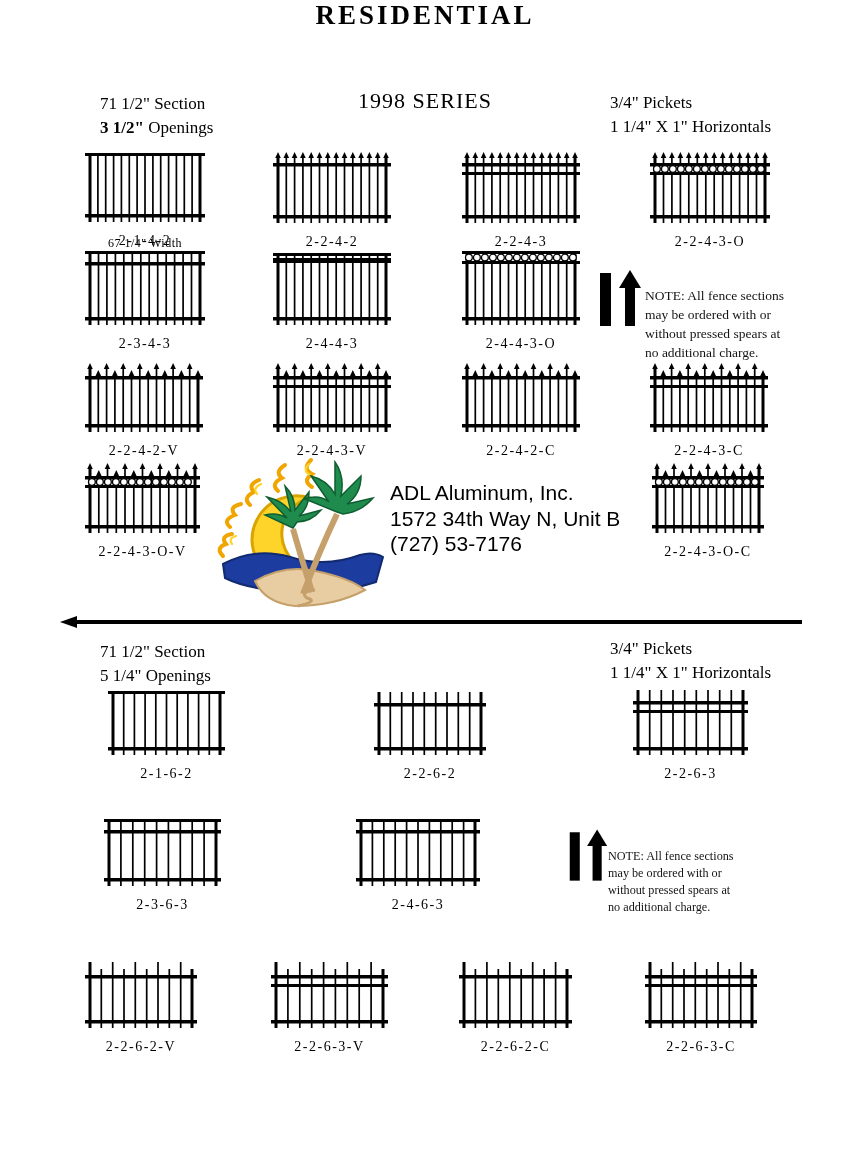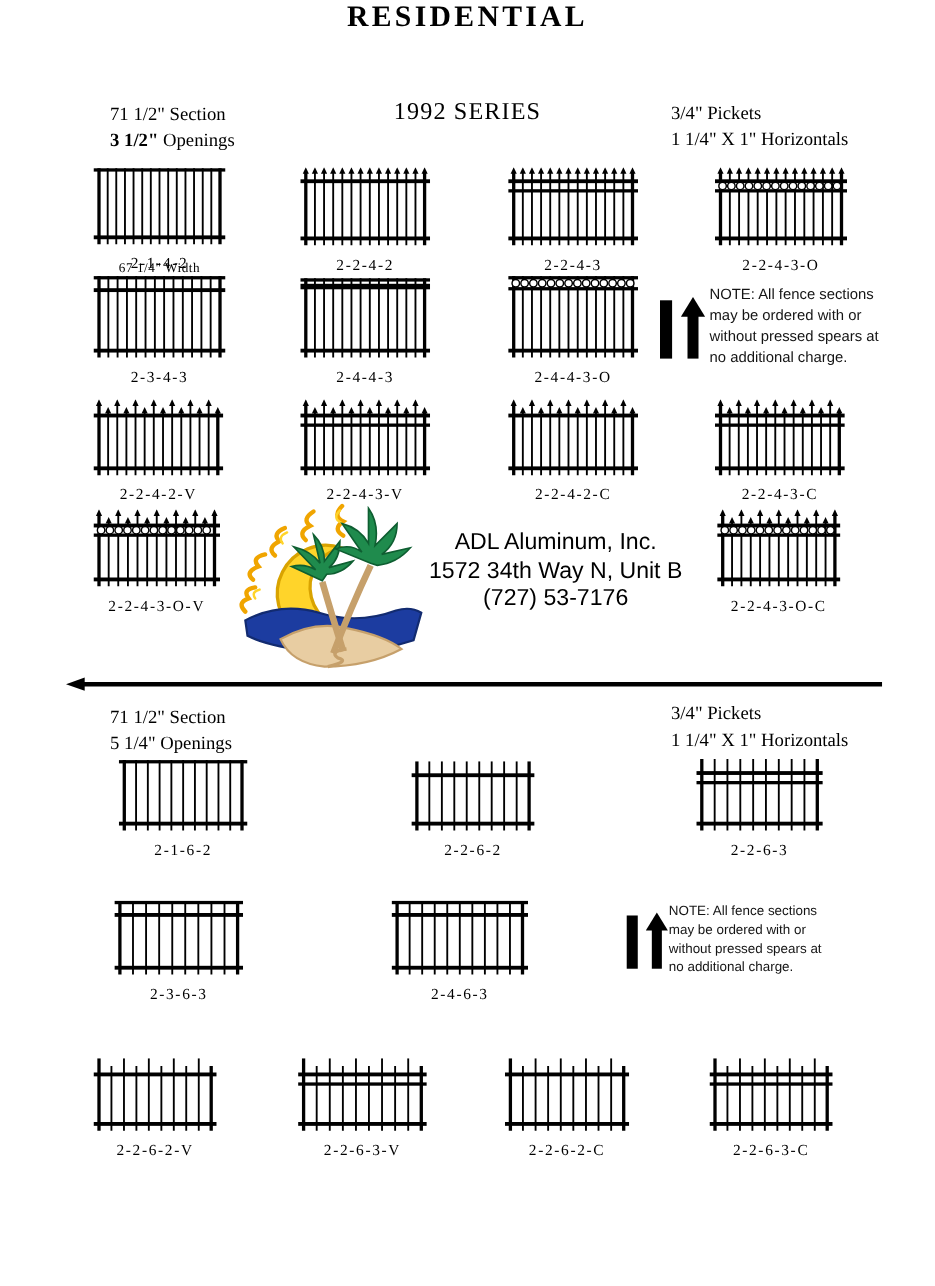--- a/index.html
+++ b/index.html
@@ -12,38 +12,38 @@
   .center { text-align:center; }
   .page-title { font-size:27px; font-weight:bold; letter-spacing:3px; }
   .series-title { font-size:22px; letter-spacing:1px; }
   .spec { font-size:17px; line-height:24px; white-space:nowrap; }
   .spec .b { font-weight:bold; }
   .fence-cell { position:absolute; text-align:center; }
   .fence-draw { line-height:0; }
   .fence-label { font-size:14px; letter-spacing:1.5px; margin-top:9px;
                  font-family:"Liberation Serif", serif; white-space:nowrap; }
   .width-note { font-size:12px; letter-spacing:.5px; text-align:center; }
-  .note-text { font-family:Liberation Sans, sans-serif; font-size:13.5px;
-               line-height:19px; color:#141414; white-space:nowrap; }
+  .note-text { font-family:Liberation Serif, serif; font-size:13.5px;
+               line-height:19px; color:#141414; white-space:nowrap;margin-top:28px; }
   .note-text.small { font-size:12.2px; line-height:17px; }
   .address { font-family:"Liberation Sans", sans-serif; font-size:21px;
-             line-height:25.5px; white-space:nowrap;text-align:center; }
+             line-height:25.5px; white-space:nowrap; }
   svg { display:block; }
 </style>
 </head>
 <body>
 
 <div class="abs center page-title" style="left:0;top:42;width:850px">RESIDENTIAL</div>
 
 <div class="abs spec" style="left:100px;top:92px">
   <div>71 1/2" Section</div>
   <div><span class="b">3 1/2"</span><span> Openings</span></div>
 </div>
 
-<div class="abs center series-title" style="left:0;top:88px;width:850px">1992 SERIES</div>
+<div class="abs center series-title" style="left:0;top:88px;width:850px">1998 SERIES</div>
 
 <div class="abs spec" style="left:610px;top:91px">
   <div>3/4" Pickets</div>
   <div>1 1/4" X 1" Horizontals</div>
 </div>
 
 <div class="fence-cell" style="left:85px;top:152px;width:120px">
   <div class="fence-draw">
       <svg xmlns="http://www.w3.org/2000/svg" viewBox="0 0 120 72" width="120" height="72">
         <line x1="5" y1="1" x2="5" y2="70" stroke="#000" stroke-width="3"></line>

